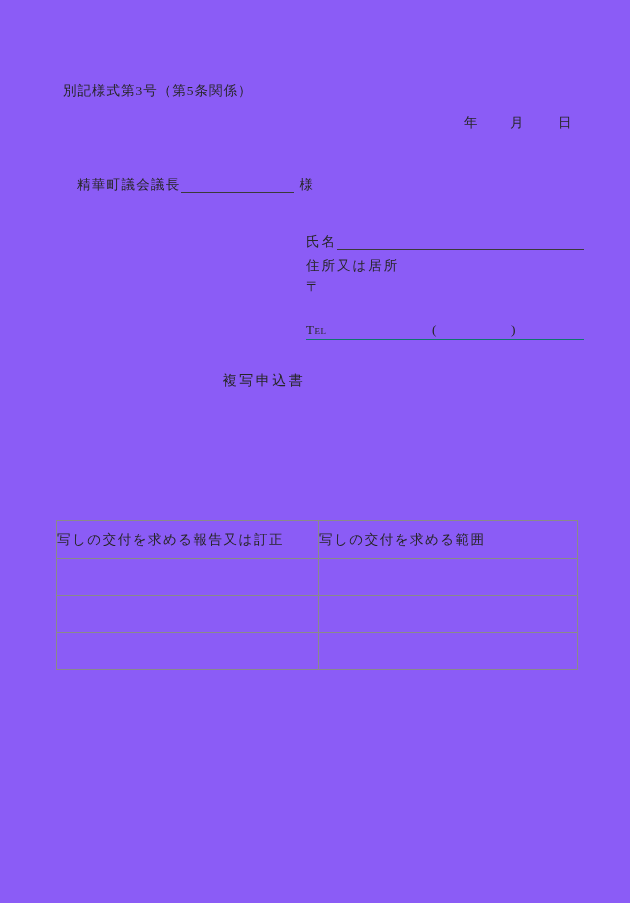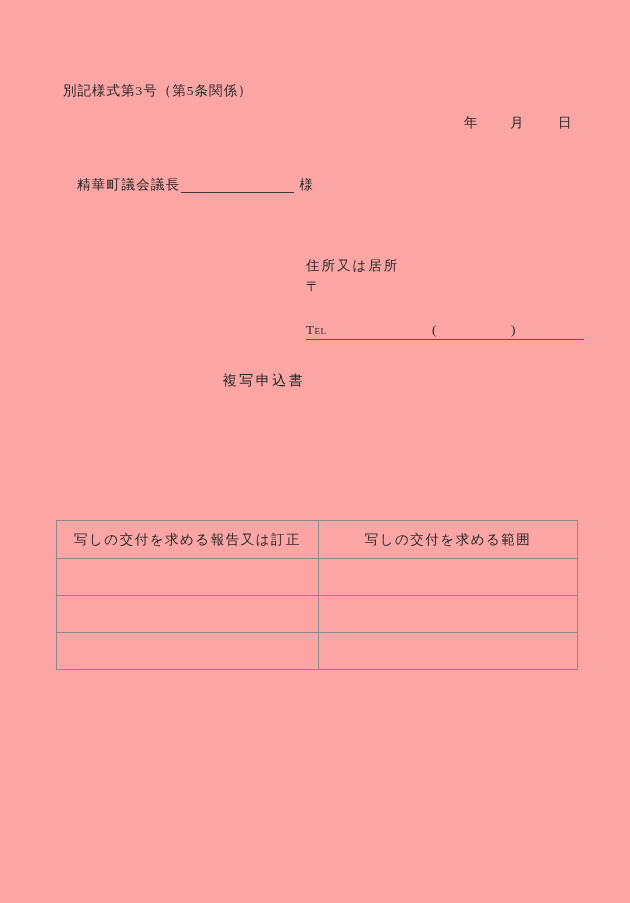--- a/index.html
+++ b/index.html
@@ -2,21 +2,21 @@
 <html><head>
 <meta charset="utf-8">
 <style>
   html,body{margin:0;padding:0;}
   body{
     width:630px;height:903px;
     background:#fcfcfc;
     font-family:"Liberation Serif","DejaVu Serif",serif;
     color:#262626;
   }
-  .page{position:relative;width:630px;height:903px;overflow:hidden;background:#fca5a5;}
+  .page{position:relative;width:630px;height:903px;overflow:hidden;background:#8b5cf6;}
   .abs{position:absolute;}
   .fs{font-size:13.5px;line-height:17px;}
 
   .form-id{left:63px;top:82px;letter-spacing:1px;}
 
   .date-line span{position:absolute;top:114px;font-size:13.5px;}
   .date-year{left:464px;}
   .date-month{left:510px;}
   .date-day{left:558px;}
 
@@ -44,21 +44,21 @@
   .body-line2{left:44px;top:471px;letter-spacing:2.8px;white-space:nowrap;}
 
   table.req{
     position:absolute;left:56px;top:520px;width:521px;
     border-collapse:collapse;table-layout:fixed;
     border:1.5px solid #666;
   }
   table.req th, table.req td{
     border:1px solid #8a8a8a;
     font-size:13.5px;font-weight:normal;
-    letter-spacing:1.5px;text-align:center;vertical-align:middle;
+    letter-spacing:1.5px;text-align:left;vertical-align:middle;
     padding:0;
   }
   table.req th{height:37px;}
   table.req td{height:36px;}
   col.c1{width:262px;} col.c2{width:259px;}
 </style>
 </head>
 <body>
 
 <div class="page">
@@ -70,20 +70,24 @@
     <span class="date-month">月</span>
     <span class="date-day">日</span>
   </div>
 
   <div class="abs fs addressee">
     <span class="label">精華町議会議長</span>
     <span class="blank"></span>
     <span class="honorific">様</span>
   </div>
 
+  <div class="abs fs name-row">
+    <span class="label">氏名</span>
+    <span class="blank"></span>
+  </div>
 
   <div class="abs fs address-label">住所又は居所</div>
 
   <div class="abs fs postal-mark">〒</div>
 
   <div class="abs tel-row">
     <span class="tel-label"><span>T</span><span class="small">EL</span></span>
     <span class="fs tel-paren-open">(</span>
     <span class="fs tel-paren-close">)</span>
   </div>

